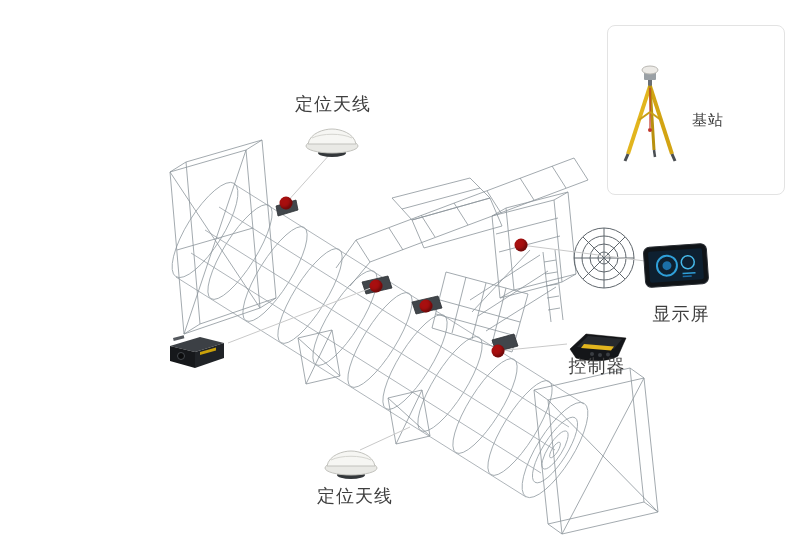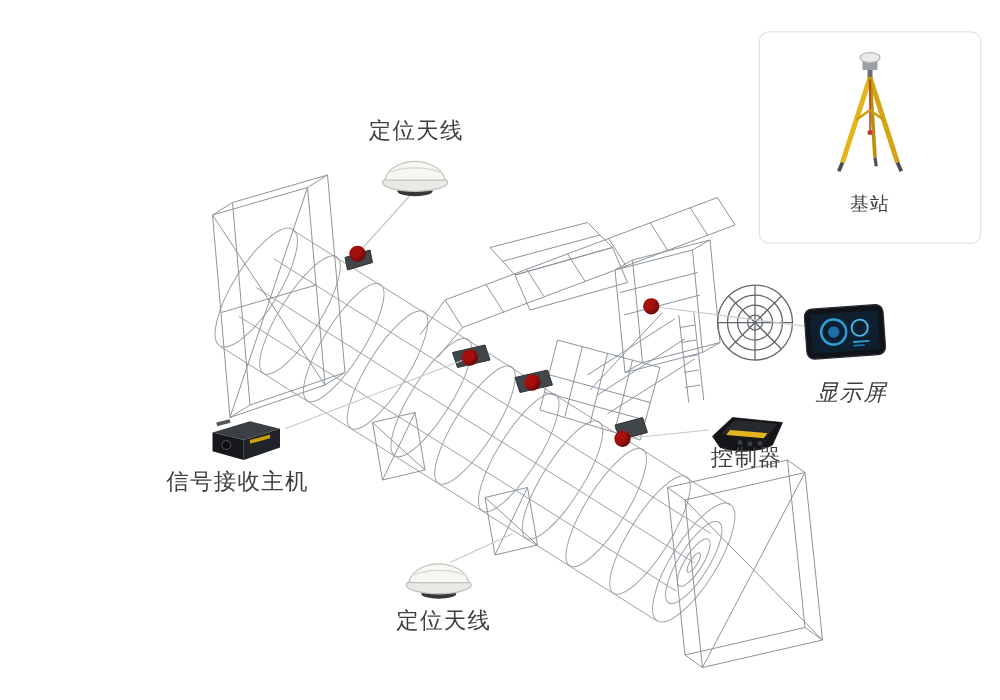--- a/index.html
+++ b/index.html
@@ -17,21 +17,21 @@
          background:var(--dot-red,#a80f0f); transform:translate(-50%,-50%);
          box-shadow:inset -2px -2px 3px rgba(0,0,0,.35); }
 
   .device { position:absolute; }
 
   .label { position:absolute; transform:translateX(-50%); white-space:nowrap;
            font-size:18px; letter-spacing:1px; color:var(--label-text,#3f3f3f); }
 
   .panel { position:absolute; left:607px; top:25px; width:178px; height:170px;
            background:#ffffff; border:1px solid #e3e3e3; border-radius:8px;
-           display:flex; flex-direction:column; align-items:center; padding-top:12px; }
+           display:flex; flex-direction:row; align-items:center; padding-top:12px; }
   .label-inline { margin-top:8px; font-size:15px; letter-spacing:1px;
                   color:var(--label-text,#3f3f3f); }
 </style>
 </head>
 <body>
 
 <div class="canvas">
 
   <svg class="layer" width="800" height="560" viewBox="0 0 800 560">
     <g class="wf-light">
@@ -239,18 +239,17 @@
     <div class="label-inline">基站</div>
   </div>
 
   <div class="dot" style="left:286px; top:203px;"></div>
   <div class="dot" style="left:376px; top:286px;"></div>
   <div class="dot" style="left:426px; top:306px;"></div>
   <div class="dot" style="left:521px; top:245px;"></div>
   <div class="dot" style="left:498px; top:351px;"></div>
 
   <div class="label" style="left:333px; top:92px;">定位天线</div>
-  <div class="label" style="left:681px; top:302px;font-style:italic;">显示屏</div>
+  <div class="label" style="left:681px; top:302px;">显示屏</div>
   <div class="label" style="left:597px; top:354px;">控制器</div>
-  <div class="label" style="left:190px; top:373px;">信号接收主机</div>
   <div class="label" style="left:355px; top:484px;">定位天线</div>
 
 </div>
 
 </body></html>

